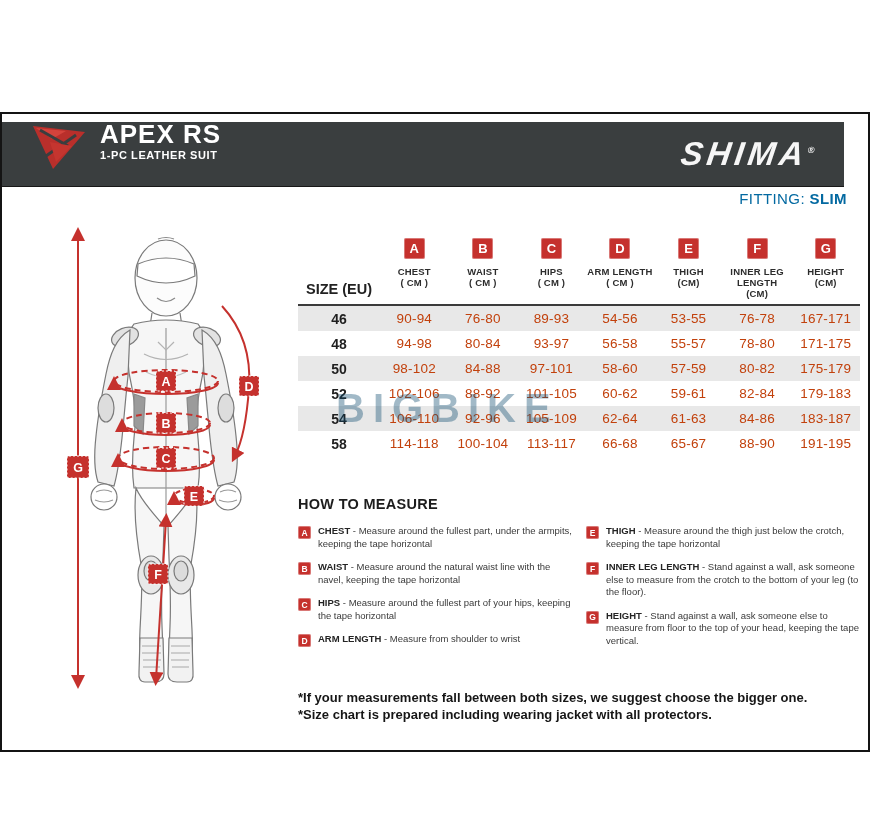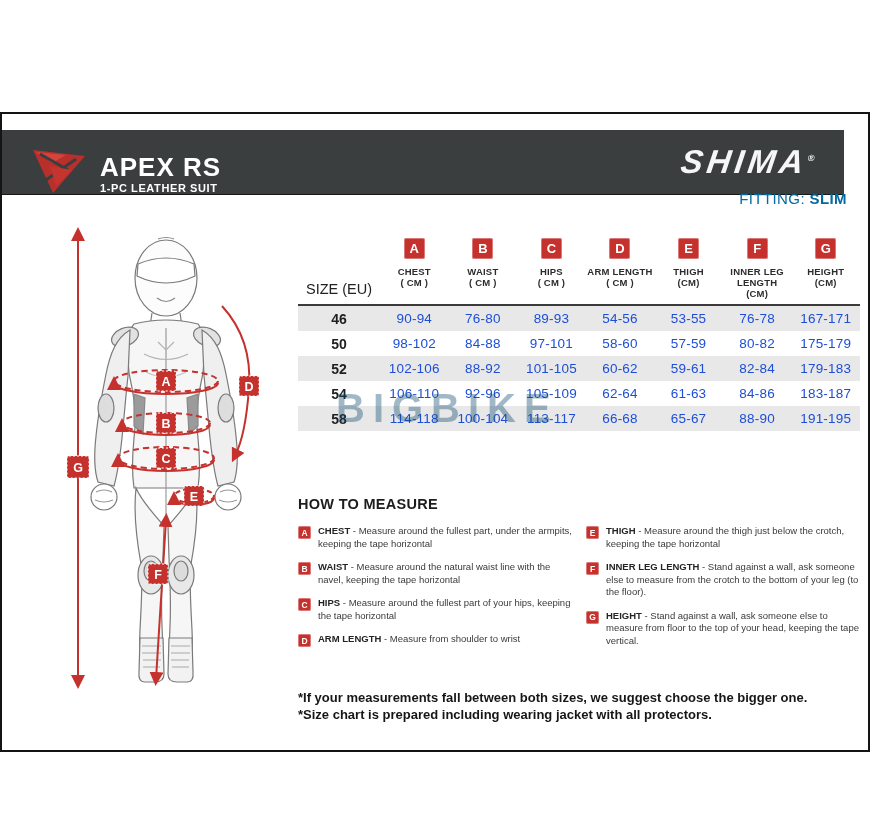--- a/index.html
+++ b/index.html
@@ -12,23 +12,23 @@
     --red:#c5312d;
     --bar:#3a3e3f;
     --shade:#e8e8e8;
   }
   .frame{
     position:absolute;left:0;top:112px;width:866px;height:636px;
     border:2px solid #141414;background:#fff;
   }
   
   .topbar{
-    position:absolute;left:0;top:16px;width:842px;height:64px;
+    position:absolute;left:0;top:8px;width:842px;height:64px;
     background:var(--bar);border-bottom:1px solid #181818;
-    display:flex;align-items:flex-end;
+    display:flex;align-items:flex-start;
   }
   .logo-tri{margin-left:30px;flex:0 0 auto;}
   .titles{margin-left:14px;color:#fff;}
   .product-title{font-size:26px;font-weight:bold;letter-spacing:1px;line-height:25px;}
   .product-subtitle{font-size:11px;font-weight:bold;letter-spacing:0.6px;margin-top:2px;}
   .brand{
     position:absolute;right:30px;top:13px;color:#f6f6f6;
     font-size:33px;font-weight:bold;font-style:italic;letter-spacing:4px;
     transform:skewX(-8deg);white-space:nowrap;
   }
@@ -45,21 +45,21 @@
   .watermark{
     position:absolute;left:334px;top:272px;z-index:6;
     font-size:40px;font-weight:bold;letter-spacing:8px;color:#0c4a6e;opacity:0.38;
     pointer-events:none;
   }
   
   .size-table{position:absolute;left:296px;top:118px;width:562px;z-index:2;}
   .thead{position:relative;height:72px;}
   .size-head{
     position:absolute;left:0;bottom:7px;width:82px;text-align:center;
-    font-size:14.5px;font-weight:normal;color:#222;
+    font-size:14.5px;font-weight:bold;color:#222;
   }
   .col-heads{
     position:absolute;left:82px;top:6px;width:480px;
     display:grid;grid-template-columns:repeat(7,1fr);
   }
   .col-head{display:flex;flex-direction:column;align-items:center;}
   .letter-badge{
     width:21px;height:21px;background:var(--red);color:#fff;
     font-size:13px;font-weight:bold;display:flex;align-items:center;justify-content:center;
     border-radius:2px;margin-bottom:7px;
@@ -68,21 +68,21 @@
   .col-title,.col-unit{
     font-size:9.5px;font-weight:bold;color:#2c2c2c;text-align:center;line-height:11px;letter-spacing:0.2px;
   }
   .tbody{border-top:2px solid #3b3b3b;}
   .trow{
     display:grid;grid-template-columns:82px repeat(7,1fr);
     height:25px;align-items:center;text-align:center;
   }
   .trow:nth-child(odd){background:var(--shade);}
   .cell-size{font-weight:bold;font-size:14px;color:#1f1f1f;}
-  .cell-val{font-size:13.5px;color:#1d4ed8;letter-spacing:0.2px;}
+  .cell-val{font-size:13.5px;color:#c2410c;letter-spacing:0.2px;}
   
   .htm{position:absolute;left:296px;top:382px;width:566px;}
   .htm-title{font-size:14.5px;font-weight:bold;color:#1c1c1c;letter-spacing:0.3px;margin-bottom:13px;}
   .htm-cols{display:flex;gap:14px;}
   .htm-col{width:274px;}
   .htm-item{display:flex;margin-bottom:11px;}
   .htm-badge{
     width:13px;height:13px;flex:0 0 13px;background:var(--red);color:#fff;
     font-size:8.5px;font-weight:bold;display:flex;align-items:center;justify-content:center;
     border-radius:2px;margin-right:7px;margin-top:1px;
@@ -248,20 +248,30 @@
           <div class="cell-size">46</div>
           <div class="cell-val">90-94</div>
           <div class="cell-val">76-80</div>
           <div class="cell-val">89-93</div>
           <div class="cell-val">54-56</div>
           <div class="cell-val">53-55</div>
           <div class="cell-val">76-78</div>
           <div class="cell-val">167-171</div>
         </div>
         <div class="trow">
+          <div class="cell-size">48</div>
+          <div class="cell-val">94-98</div>
+          <div class="cell-val">80-84</div>
+          <div class="cell-val">93-97</div>
+          <div class="cell-val">56-58</div>
+          <div class="cell-val">55-57</div>
+          <div class="cell-val">78-80</div>
+          <div class="cell-val">171-175</div>
+        </div>
+        <div class="trow">
           <div class="cell-size">50</div>
           <div class="cell-val">98-102</div>
           <div class="cell-val">84-88</div>
           <div class="cell-val">97-101</div>
           <div class="cell-val">58-60</div>
           <div class="cell-val">57-59</div>
           <div class="cell-val">80-82</div>
           <div class="cell-val">175-179</div>
         </div>
         <div class="trow">

